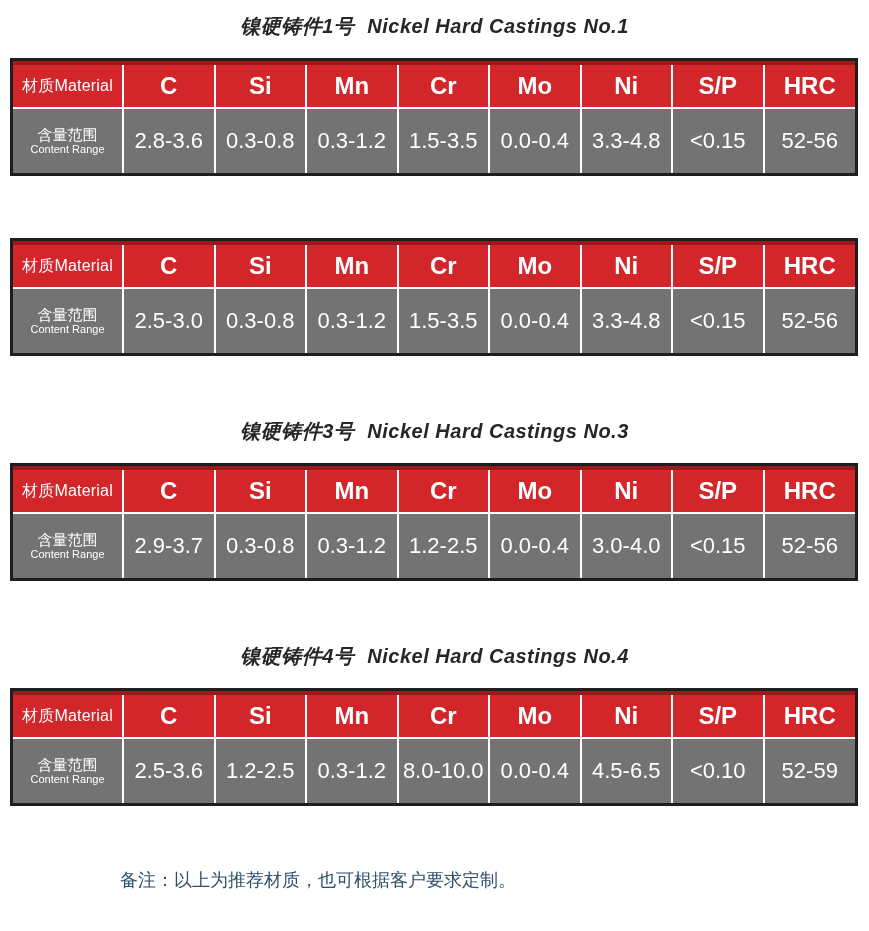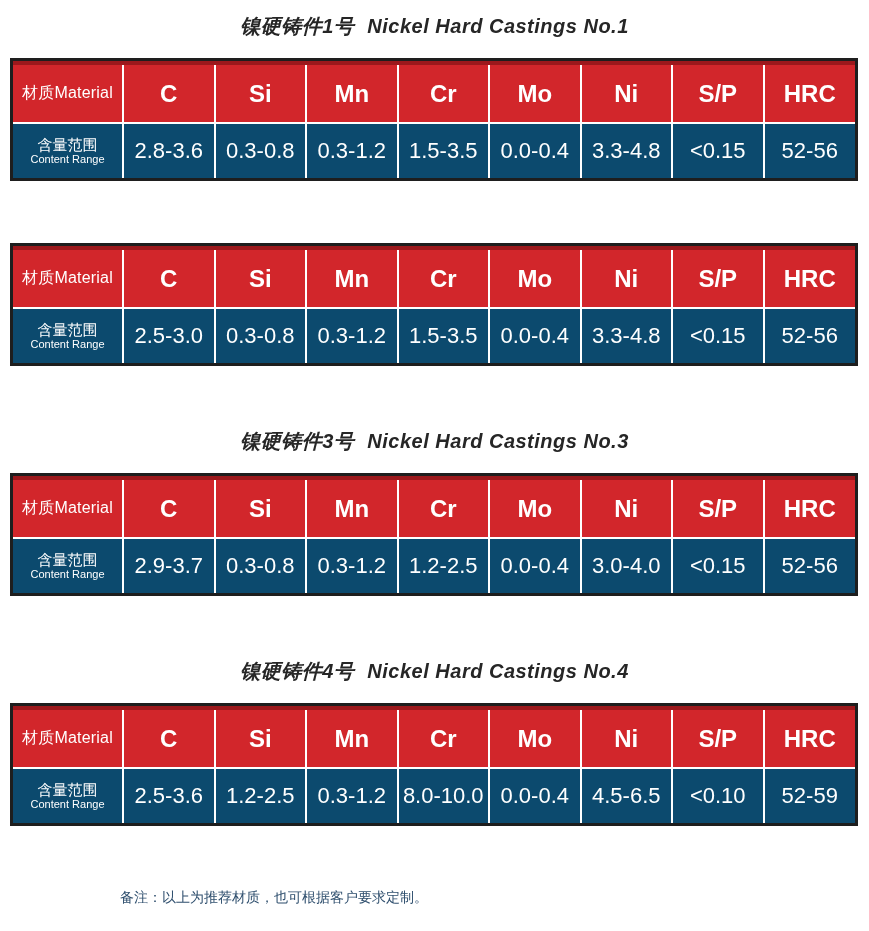--- a/index.html
+++ b/index.html
@@ -35,51 +35,51 @@
   .top-strip { height: 4px; background: #9c181c; }
   table.spec {
     width: 100%;
     border-collapse: collapse;
     table-layout: fixed;
   }
   table.spec col.first-col { width: 110px; }
   .head-row th {
     background: #d2262b;
     color: #ffffff;
-    height: 58px;
+    height: 43px;
     font-size: 24px;
     font-weight: bold;
     text-align: center;
     padding: 0;
     vertical-align: middle;
   }
   .head-row th.label-cell {
     font-size: 16px;
     font-weight: 400;
     letter-spacing: 0.2px;
   }
   .data-row td {
-    background: #0c4a6e;
+    background: #737373;
     color: #ffffff;
-    height: 55px;
+    height: 65px;
     font-size: 22px;
     font-weight: 400;
     text-align: center;
     padding: 0;
     vertical-align: middle;
     border-top: 2px solid #ffffff;
   }
   .head-row th + th, .data-row td + td { border-left: 2px solid #ffffff; }
   .label-stack { line-height: 1.15; }
   .label-stack .row-label-zh { display: block; font-size: 15px; font-weight: 400; }
   .label-stack .row-label-en { display: block; font-size: 11px; font-weight: 400; }
   .note {
     margin: 12px 0 0 120px;
     color: #2f4f6e;
-    font-size: 14px;
+    font-size: 18px;
     line-height: 1.35;
   }
   .note p { margin: 0; }
 </style>
 </head>
 <body>
 
 <div class="page">
 
   <div class="section">

